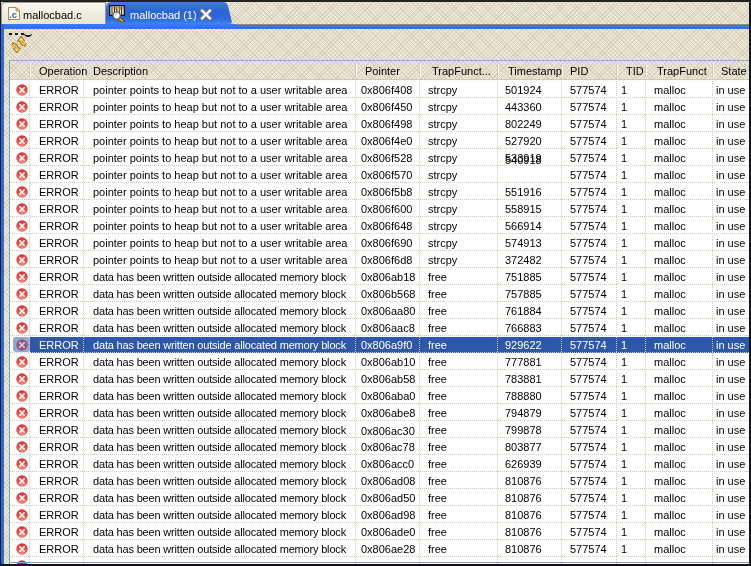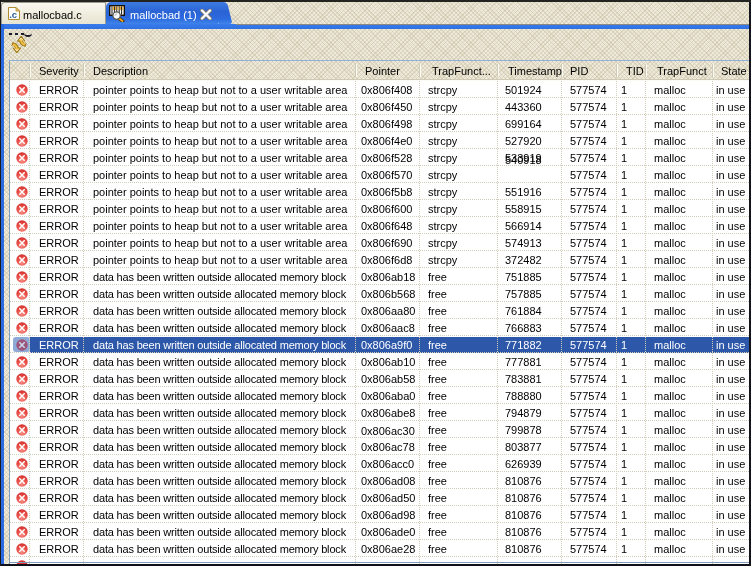--- a/index.html
+++ b/index.html
@@ -85,21 +85,21 @@
 <div class="abs" style="left:497.0px;top:64px;width:1px;height:13px;background:#cfcab6"></div>
 <div class="abs" style="left:498.0px;top:64px;width:1px;height:13px;background:#fbfaf4"></div>
 <div class="abs" style="left:560.5px;top:64px;width:1px;height:13px;background:#cfcab6"></div>
 <div class="abs" style="left:561.5px;top:64px;width:1px;height:13px;background:#fbfaf4"></div>
 <div class="abs" style="left:615.5px;top:64px;width:1px;height:13px;background:#cfcab6"></div>
 <div class="abs" style="left:616.5px;top:64px;width:1px;height:13px;background:#fbfaf4"></div>
 <div class="abs" style="left:645.0px;top:64px;width:1px;height:13px;background:#cfcab6"></div>
 <div class="abs" style="left:646.0px;top:64px;width:1px;height:13px;background:#fbfaf4"></div>
 <div class="abs" style="left:712.0px;top:64px;width:1px;height:13px;background:#cfcab6"></div>
 <div class="abs" style="left:713.0px;top:64px;width:1px;height:13px;background:#fbfaf4"></div>
-<div class="ct" style="left:39px;top:65px">Severity</div>
+<div class="ct" style="left:39px;top:65px">Operation</div>
 <div class="ct" style="left:93px;top:65px">Description</div>
 <div class="ct" style="left:365px;top:65px">Pointer</div>
 <div class="ct" style="left:432px;top:65px">TrapFunct...</div>
 <div class="ct" style="left:508px;top:65px">Timestamp</div>
 <div class="ct" style="left:570px;top:65px">PID</div>
 <div class="ct" style="left:626px;top:65px">TID</div>
 <div class="ct" style="left:657px;top:65px">TrapFunct</div>
 <div class="ct" style="left:721px;top:65px">State</div>
 <svg class="abs" style="left:16px;top:83.5px" width="12" height="12" viewBox="0 0 12 12">
 <defs>
@@ -149,21 +149,21 @@
           <stop offset="1" stop-color="#c62525"></stop>
 </radialGradient>
       </defs>
 <circle cx="6" cy="6" r="5.7" fill="url(#rg22_123.5)"></circle>
 <path d="M3.3 3.3 L8.7 8.7 M8.7 3.3 L3.3 8.7" stroke="#fff" stroke-width="1.5" stroke-linecap="butt"></path>
 </svg>
 <div class="ct" style="left:39px;top:117.5px">ERROR</div>
 <div class="ct" style="left:93px;top:117.5px">pointer points to heap but not to a user writable area</div>
 <div class="ct" style="left:361px;top:117.5px">0x806f498</div>
 <div class="ct" style="left:428px;top:117.5px">strcpy</div>
-<div class="ct" style="left:505px;top:117.5px">699164</div>
+<div class="ct" style="left:505px;top:117.5px">802249</div>
 <div class="ct" style="left:570px;top:117.5px">577574</div>
 <div class="ct" style="left:621px;top:117.5px">1</div>
 <div class="ct" style="left:654px;top:117.5px">malloc</div>
 <div class="ct" style="left:716px;top:117.5px">in use</div>
 <svg class="abs" style="left:16px;top:134.5px" width="12" height="12" viewBox="0 0 12 12">
 <defs>
         <radialGradient id="rg22_140.5" cx="0.5" cy="0.75" r="0.9">
 <stop offset="0" stop-color="#f68e86"></stop>
           <stop offset="0.5" stop-color="#e84a42"></stop>
           <stop offset="1" stop-color="#c62525"></stop>
@@ -404,21 +404,21 @@
 <div class="abs" style="left:30px;top:337.0px;width:721px;height:15.5px;background:#2d57a8"></div>
 <div class="abs" style="left:13px;top:337.0px;width:17px;height:15px;background:#8fa9d6;border-radius:3px"></div>
 <svg class="abs" style="left:16px;top:338.5px" width="12" height="12" viewBox="0 0 12 12">
 <circle cx="6" cy="6" r="5.7" fill="#9a5578"></circle>
 <path d="M3.3 3.3 L8.7 8.7 M8.7 3.3 L3.3 8.7" stroke="#ccd9ee" stroke-width="1.5" stroke-linecap="butt"></path>
 </svg>
 <div class="ct" style="left:39px;top:338.5px;color:#fff">ERROR</div>
 <div class="ct" style="left:93px;top:338.5px;letter-spacing:-0.18px;color:#fff">data has been written outside allocated memory block</div>
 <div class="ct" style="left:361px;top:338.5px;color:#fff">0x806a9f0</div>
 <div class="ct" style="left:428px;top:338.5px;color:#fff">free</div>
-<div class="ct" style="left:505px;top:338.5px;color:#fff">771882</div>
+<div class="ct" style="left:505px;top:338.5px;color:#fff">929622</div>
 <div class="ct" style="left:570px;top:338.5px;color:#fff">577574</div>
 <div class="ct" style="left:621px;top:338.5px;color:#fff">1</div>
 <div class="ct" style="left:654px;top:338.5px;color:#fff">malloc</div>
 <div class="ct" style="left:716px;top:338.5px;color:#fff">in use</div>
 <svg class="abs" style="left:16px;top:355.5px" width="12" height="12" viewBox="0 0 12 12">
 <defs>
         <radialGradient id="rg22_361.5" cx="0.5" cy="0.75" r="0.9">
 <stop offset="0" stop-color="#f68e86"></stop>
           <stop offset="0.5" stop-color="#e84a42"></stop>
           <stop offset="1" stop-color="#c62525"></stop>

